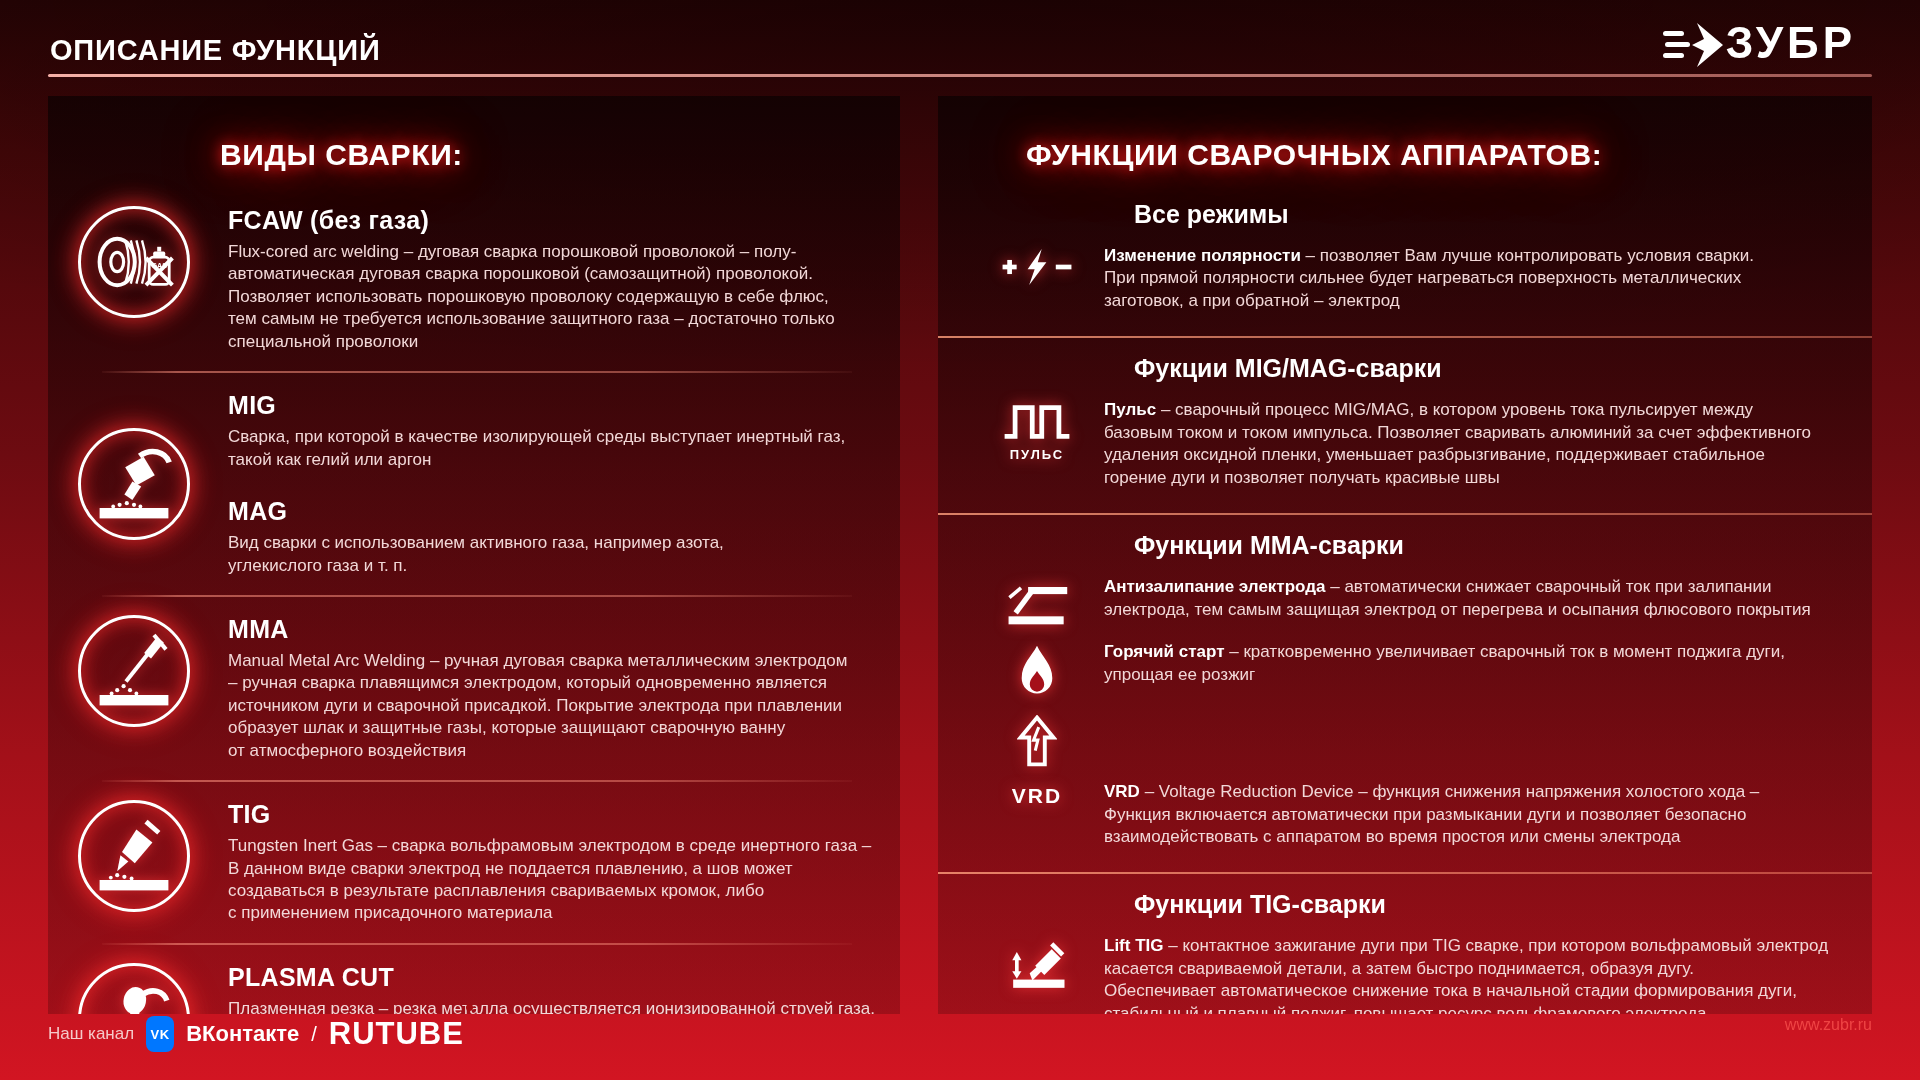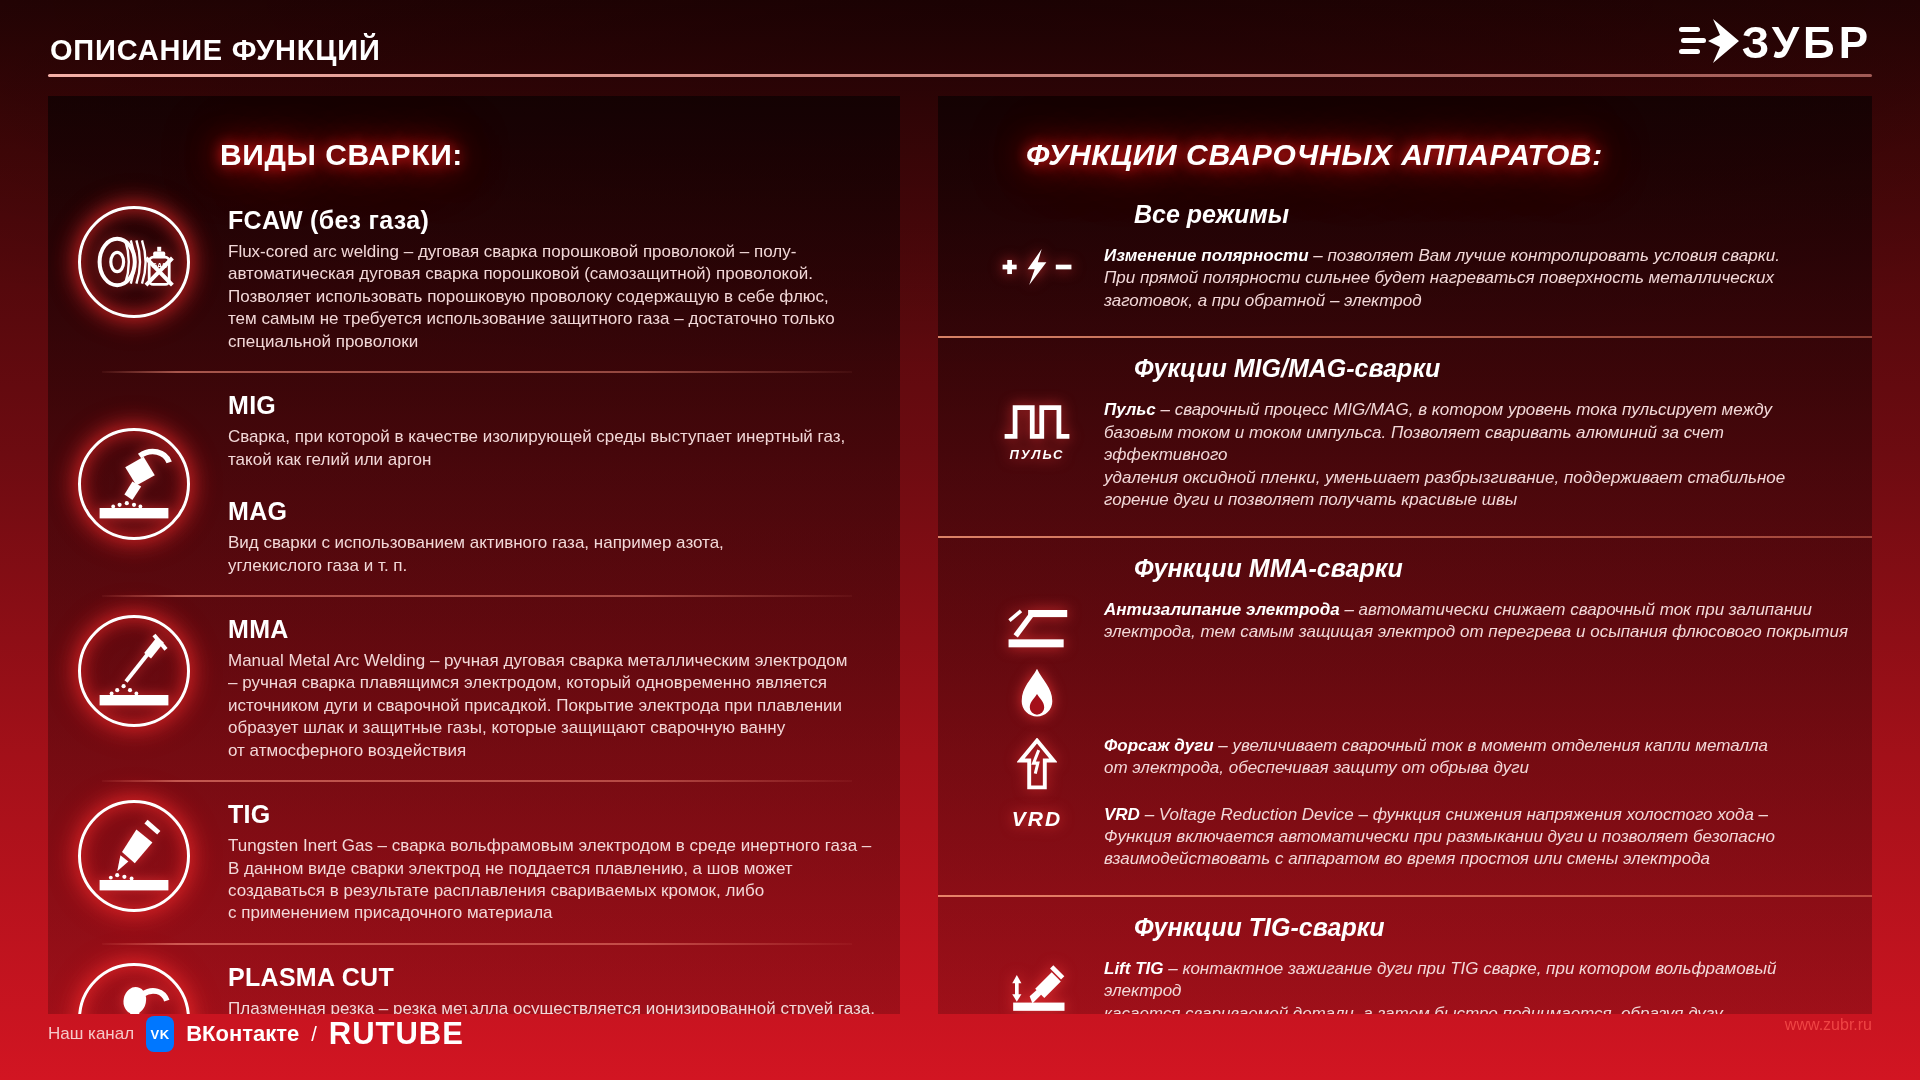--- a/index.html
+++ b/index.html
@@ -9,30 +9,30 @@
     color:#fff;
     background:
       radial-gradient(130% 55% at 50% 0%, rgba(0,0,0,0.30), rgba(0,0,0,0) 62%),
       linear-gradient(180deg,#260304 0%, #420608 14%, #6d0b11 42%, #a31019 70%, #d21522 100%);
     position:relative;
   }
   .header { position:absolute; left:48px; right:48px; top:0; height:96px; }
   .page-title { position:absolute; left:2px; top:34px; font-size:29px; font-weight:700; letter-spacing:0.8px; color:#fff; }
   .header-rule { position:absolute; left:0; right:0; top:74px; height:3px;
     background:linear-gradient(90deg, rgba(255,185,175,0.95), rgba(255,160,150,0.55)); border-radius:2px; }
-  .brand { position:absolute; right:0; top:18px; display:flex; align-items:flex-start; gap:1px; }
+  .brand { position:absolute; right:16px; top:18px; display:flex; align-items:flex-end; gap:1px; }
   .brand-text { font-size:44px; font-weight:800; letter-spacing:4px; }
 
   .main { position:absolute; left:48px; right:48px; top:96px; bottom:66px; display:flex; gap:38px; }
   .panel {
     background:linear-gradient(180deg, rgba(5,0,1,0.62) 0%, rgba(18,1,3,0.42) 40%, rgba(28,2,4,0.24) 100%);
     overflow:hidden;
   }
   .panel-left { width:852px; flex:none; padding:30px 22px 10px 26px; }
-  .panel-right { flex:1; padding:28px 0 26px 0;font-style:italic; }
+  .panel-right { flex:1; padding:28px 0 26px 0; }
 
   .glow-h { font-size:30px; font-weight:800; letter-spacing:0.6px; color:#fff;
     text-shadow:0 0 14px rgba(255,35,35,0.95), 0 0 32px rgba(255,0,0,0.75), 0 0 58px rgba(255,0,0,0.5); }
   .panel-left .glow-h { margin:12px 0 34px 146px; }
   .panel-right .glow-h { margin:14px 0 28px 88px; }
 
   .lrow { display:flex; gap:34px; align-items:flex-start; }
   .lrow.vcenter { align-items:center; }
   .licon { width:120px; flex:none; display:flex; justify-content:center; }
   .circle { width:112px; height:112px; border:3px solid #fff; border-radius:50%;
@@ -283,30 +283,30 @@
       <p class="rtext"><b>Антизалипание электрода</b><span class="t"> – автоматически снижает сварочный ток при залипании
 электрода, тем самым защищая электрод от перегрева и осыпания флюсового покрытия</span></p>
     </div>
     <div class="rentry">
       <div class="ricon">
         <svg width="46" height="54" viewBox="0 0 50 60">
           <path d="M25,2 C19,14 8,22 8,38 a17,17 0 0 0 34,0 C42,23 31,15 25,2 Z" fill="#fff"></path>
           <path d="M25,30 C21,36 17,39 17,45 a8,8 0 0 0 16,0 C33,39 29,36 25,30 Z" fill="#a5101a"></path>
         </svg>
       </div>
+      <p class="rtext"><b>Горячий старт</b><span class="t"> – кратковременно увеличивает сварочный ток в момент поджига дуги,
+упрощая ее розжиг</span></p>
     </div>
     <div class="rentry">
       <div class="ricon">
         <svg width="40" height="52" viewBox="0 0 44 60" fill="none" stroke="#fff" stroke-width="4.5">
           <polygon points="22,3 41,26 31,26 31,57 13,57 13,26 3,26"></polygon>
           <path d="M24,14 L18,29 L23,29 L20,41" stroke-width="3.5"></path>
         </svg>
       </div>
-      <p class="rtext"><b>Форсаж дуги</b><span class="t"> – увеличивает сварочный ток в момент отделения капли металла
-от электрода, обеспечивая защиту от обрыва дуги</span></p>
     </div>
     <div class="rentry">
       <div class="ricon">
         <span class="icon-word">VRD</span>
       </div>
       <p class="rtext"><b>VRD</b><span class="t"> – Voltage Reduction Device – функция снижения напряжения холостого хода –
 Функция включается автоматически при размыкании дуги и позволяет безопасно
 взаимодействовать с аппаратом во время простоя или смены электрода</span></p>
     </div>
 

